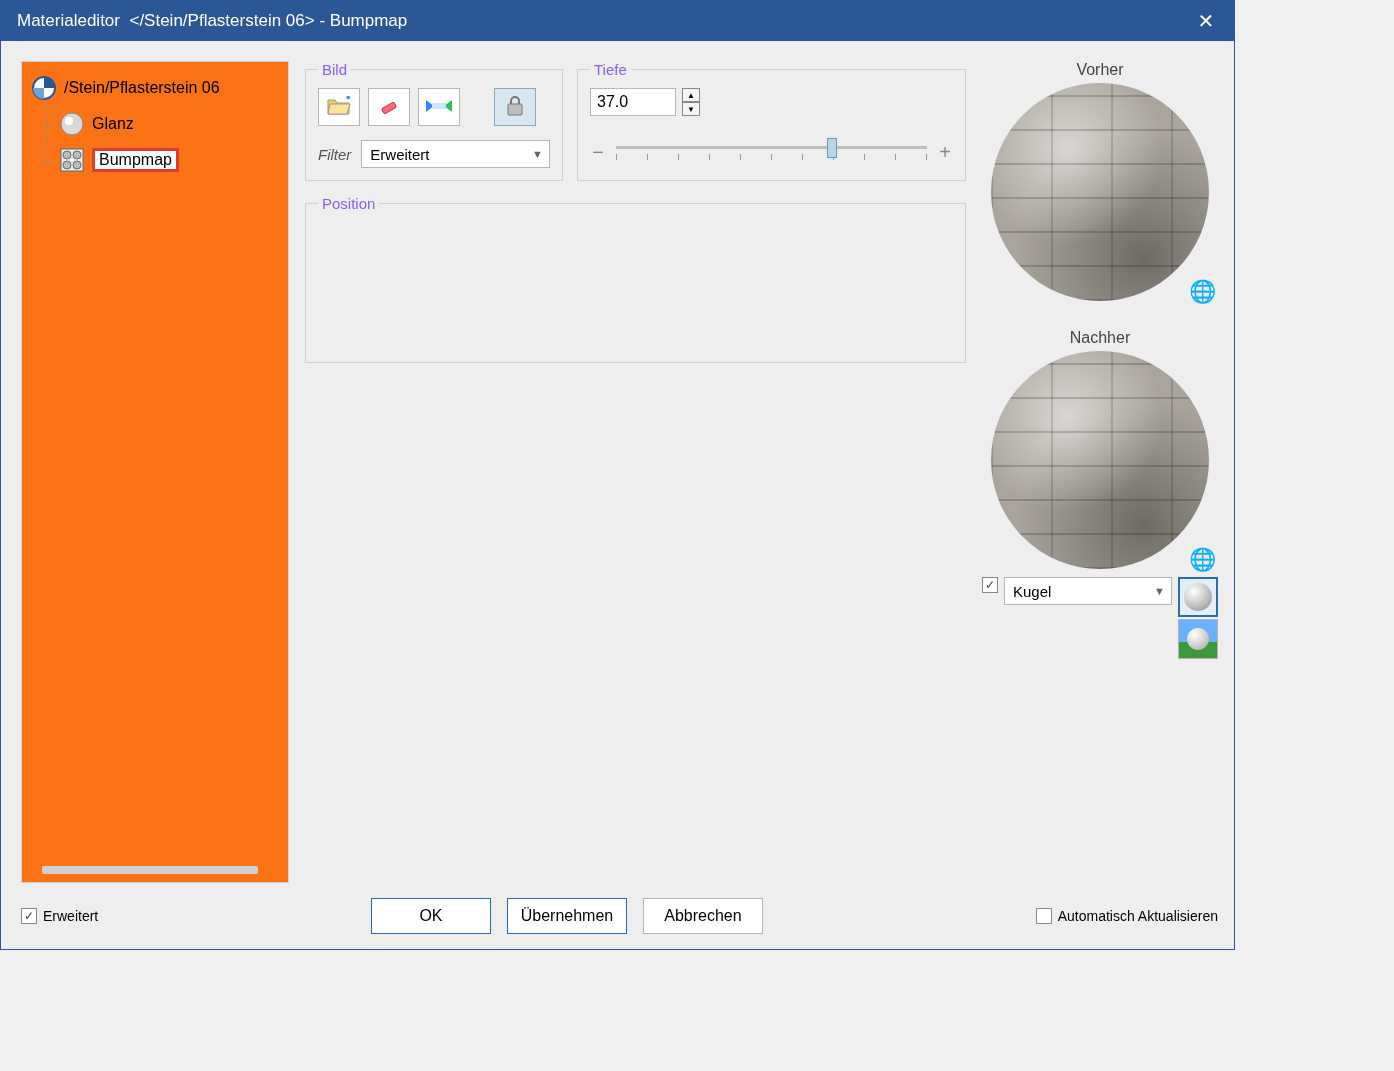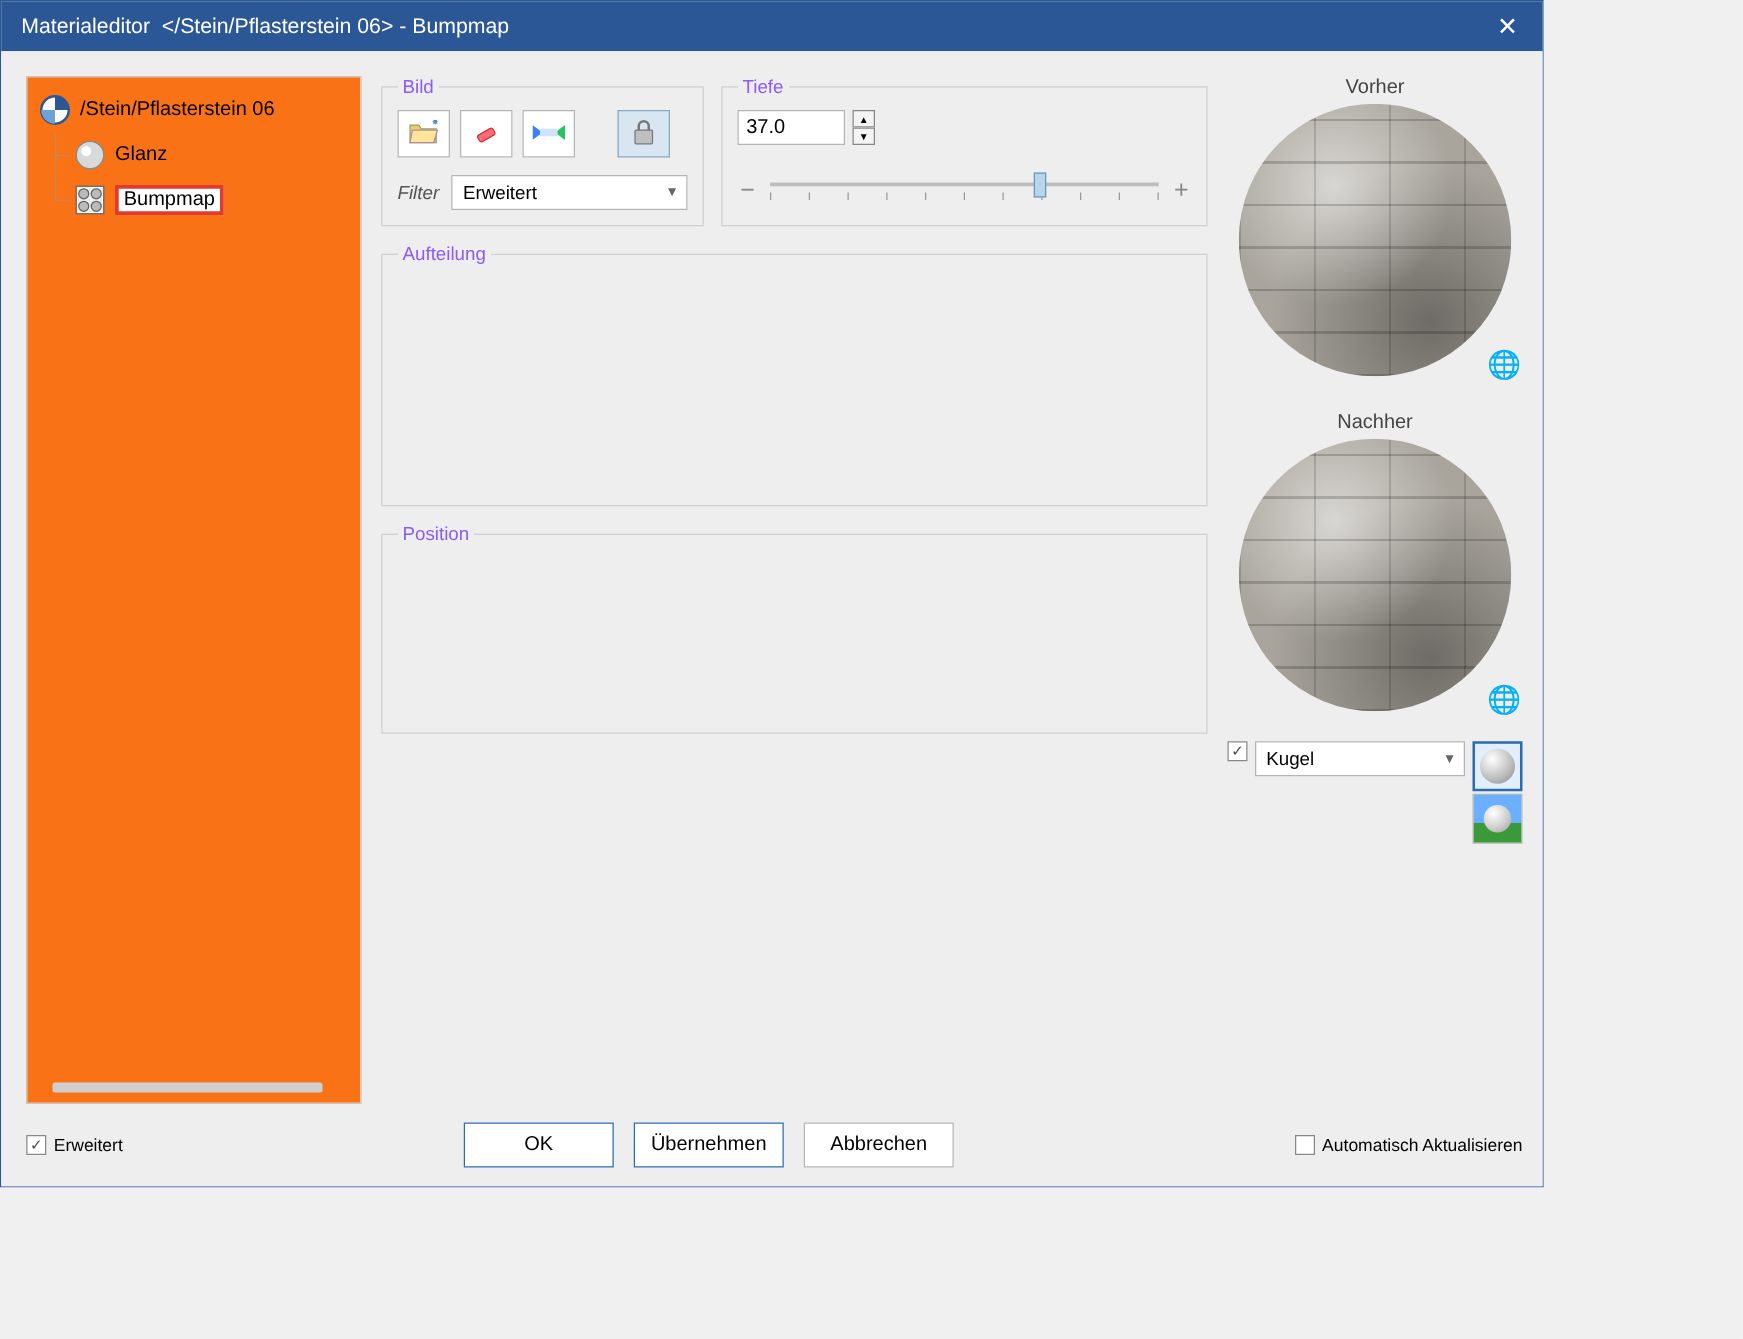--- a/index.html
+++ b/index.html
@@ -184,21 +184,21 @@
     repeating-linear-gradient(0deg, rgba(0,0,0,.18) 0 2px, transparent 2px 34px),
     repeating-linear-gradient(90deg, rgba(0,0,0,.14) 0 2px, transparent 2px 60px);
   mix-blend-mode: multiply;
   border-radius:50%;
 }
 .globe-icon { position:absolute; right:-2px; bottom:-4px; font-size:22px; color:#555; cursor:pointer; }
 .preview .gap { height: 28px; }
 
 .preview-controls {
   width: 236px;
-  margin-top: 24px;
+  margin-top: 8px;
   display:flex; align-items:flex-start; gap:6px;
 }
 .chk { width:16px; height:16px; border:1px solid #888; background:#fff; display:inline-flex; align-items:center; justify-content:center; font-size:12px; }
 .chk.checked::after { content:'✓'; color:#444; }
 .shape-dd { flex:1; height:28px; border:1px solid #b5b5b5; background:#fff; display:flex; align-items:center; padding:0 8px; position:relative; font-size:15px; }
 .shape-dd .dd-caret { position:absolute; right:6px; top:50%; transform:translateY(-50%); color:#666; font-size:11px; }
 
 .preview-mode-col { display:flex; flex-direction:column; gap:2px; }
 .mode-btn { width:40px; height:40px; border:1px solid #b5b5b5; background:#fff; display:flex; align-items:center; justify-content:center; cursor:pointer; }
 .mode-btn.active { border:2px solid #2b6cb0; background:#e3eefb; }
@@ -376,23 +376,20 @@
                     <span></span>
                     <span></span>
                 </div>
                 <div class="thumb" style="left: 68%;"></div>
               </div>
               <div class="endcap">+</div>
             </div>
           </fieldset>
         </div>
 
-        <fieldset class="group aufteilung">
-          <legend>Aufteilung</legend>
-        </fieldset>
 
         <fieldset class="group position">
           <legend>Position</legend>
         </fieldset>
 
       </div>
 
       <div class="preview">
         <h4>Vorher</h4>
         <div class="sphere-wrap">

